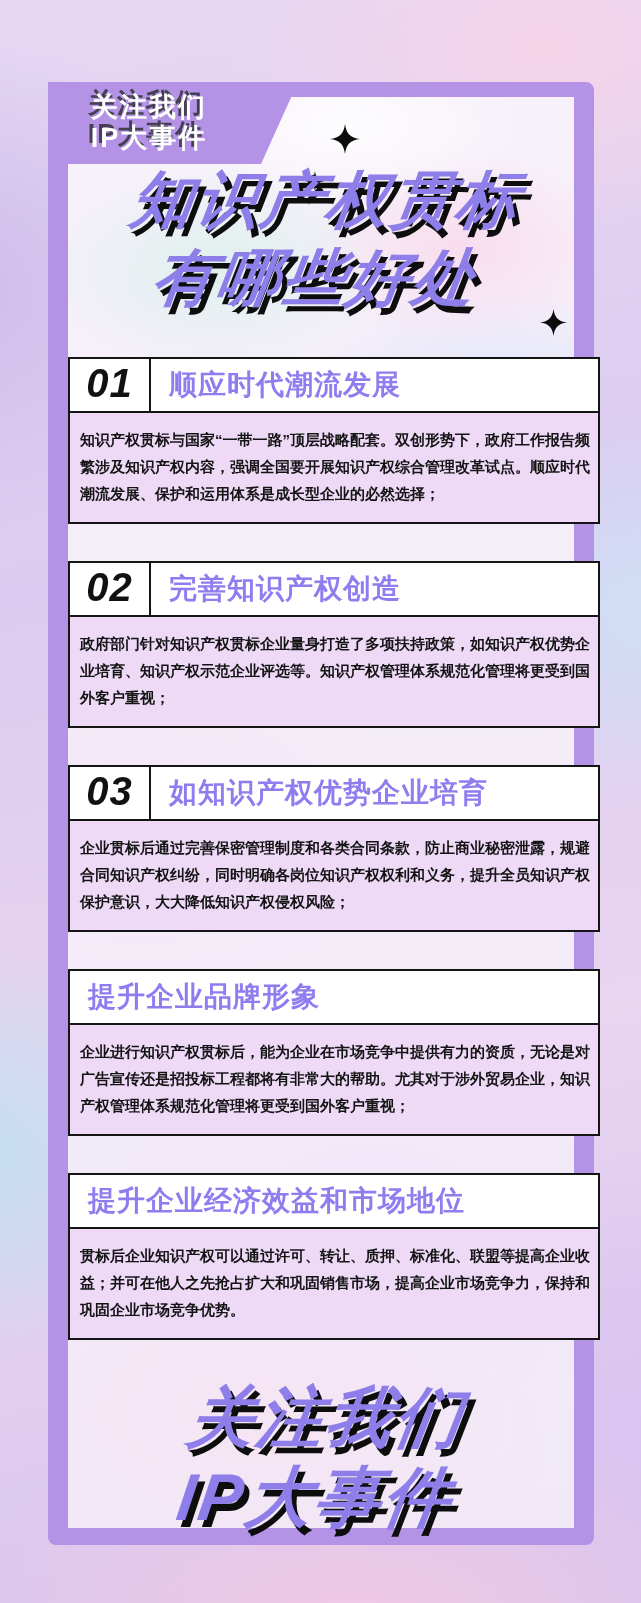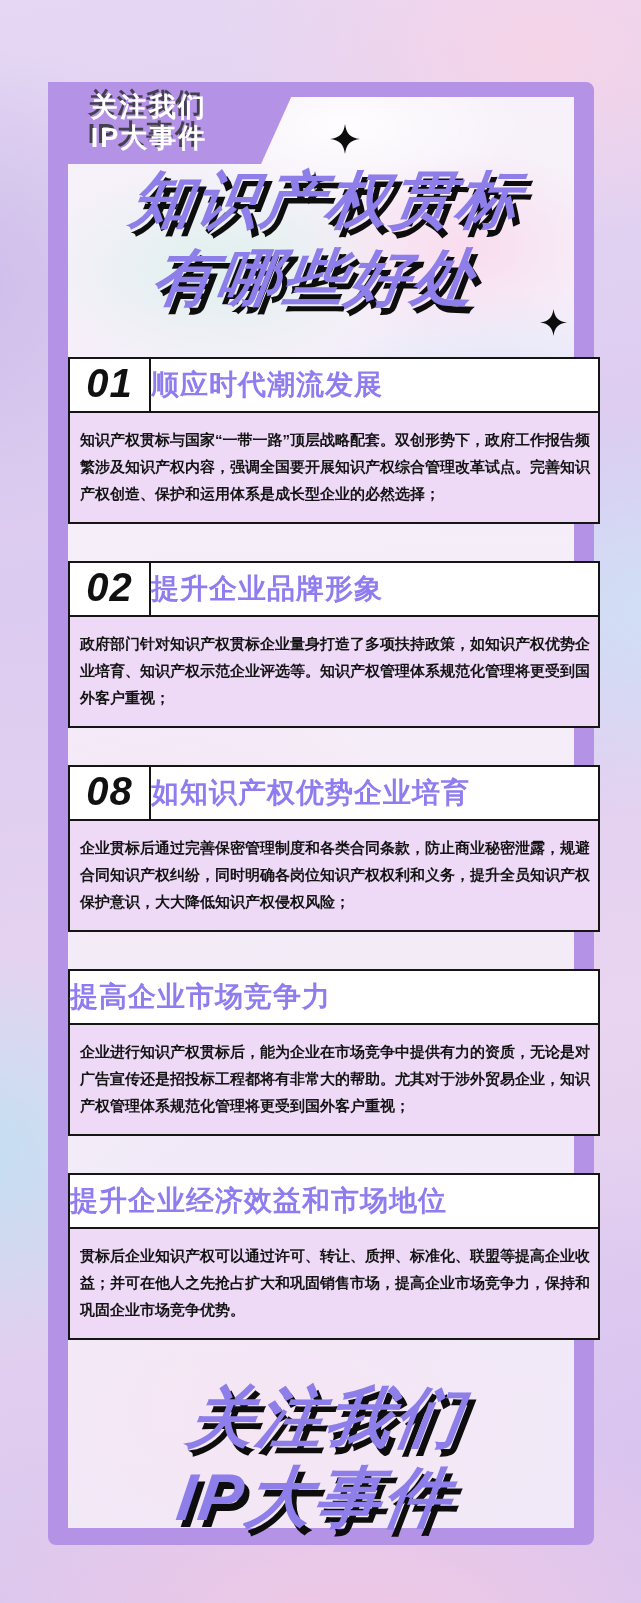--- a/index.html
+++ b/index.html
@@ -69,21 +69,21 @@
     background:#ffffff;border-bottom:2px solid #151515;
   }
   .num{
     width:79px;flex:none;border-right:2px solid #151515;
     display:flex;align-items:center;justify-content:center;
     font-size:40px;font-weight:900;font-style:italic;color:#111111;
     padding-bottom:3px;letter-spacing:1px;
   }
   .card-title{
     flex:1;display:flex;align-items:center;margin:0;
-    white-space:nowrap;
+    padding-left:18px;white-space:nowrap;
     font-size:28px;font-weight:700;letter-spacing:1px;color:#8f7df0;
   }
   .card-body{
     margin:0;padding:13px 8px 15px 10px;
     font-size:15px;line-height:27px;font-weight:700;color:#141414;
     text-align:justify;
   }
   .footer-title{
     margin-top:19px;text-align:center;
     transform:skewX(-8deg);
@@ -120,42 +120,42 @@
       <div>有哪些好处</div>
     </div>
 
     <div class="cards">
 
       <section class="card">
         <div class="card-head">
           <div class="num">01</div>
           <h2 class="card-title">顺应时代潮流发展</h2>
         </div>
-        <p class="card-body">知识产权贯标与国家“一带一路”顶层战略配套。双创形势下，政府工作报告频繁涉及知识产权内容，强调全国要开展知识产权综合管理改革试点。完善知识产权创造、保护和运用体系是成长型企业的必然选择；</p>
+        <p class="card-body">知识产权贯标与国家“一带一路”顶层战略配套。双创形势下，政府工作报告频繁涉及知识产权内容，强调全国要开展知识产权综合管理改革试点。顺应时代潮流发展、保护和运用体系是成长型企业的必然选择；</p>
       </section>
 
       <section class="card">
         <div class="card-head">
           <div class="num">02</div>
-          <h2 class="card-title">提升企业品牌形象</h2>
+          <h2 class="card-title">完善知识产权创造</h2>
         </div>
         <p class="card-body">政府部门针对知识产权贯标企业量身打造了多项扶持政策，如知识产权优势企业培育、知识产权示范企业评选等。知识产权管理体系规范化管理将更受到国外客户重视；</p>
       </section>
 
       <section class="card">
         <div class="card-head">
-          <div class="num">08</div>
+          <div class="num">03</div>
           <h2 class="card-title">如知识产权优势企业培育</h2>
         </div>
         <p class="card-body">企业贯标后通过完善保密管理制度和各类合同条款，防止商业秘密泄露，规避合同知识产权纠纷，同时明确各岗位知识产权权利和义务，提升全员知识产权保护意识，大大降低知识产权侵权风险；</p>
       </section>
 
       <section class="card">
         <div class="card-head">
-          <h2 class="card-title">提高企业市场竞争力</h2>
+          <h2 class="card-title">提升企业品牌形象</h2>
         </div>
         <p class="card-body">企业进行知识产权贯标后，能为企业在市场竞争中提供有力的资质，无论是对广告宣传还是招投标工程都将有非常大的帮助。尤其对于涉外贸易企业，知识产权管理体系规范化管理将更受到国外客户重视；</p>
       </section>
 
       <section class="card">
         <div class="card-head">
           <h2 class="card-title">提升企业经济效益和市场地位</h2>
         </div>
         <p class="card-body">贯标后企业知识产权可以通过许可、转让、质押、标准化、联盟等提高企业收益；并可在他人之先抢占扩大和巩固销售市场，提高企业市场竞争力，保持和巩固企业市场竞争优势。</p>
       </section>

